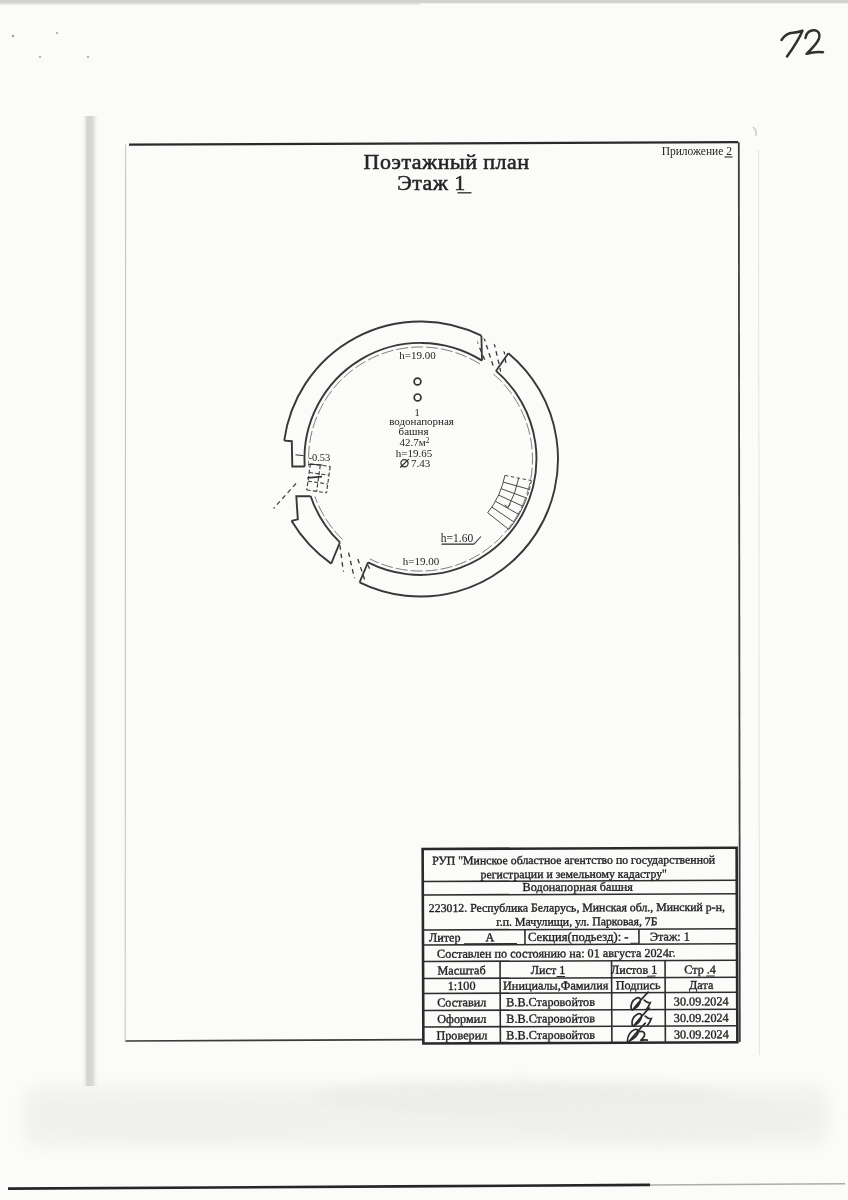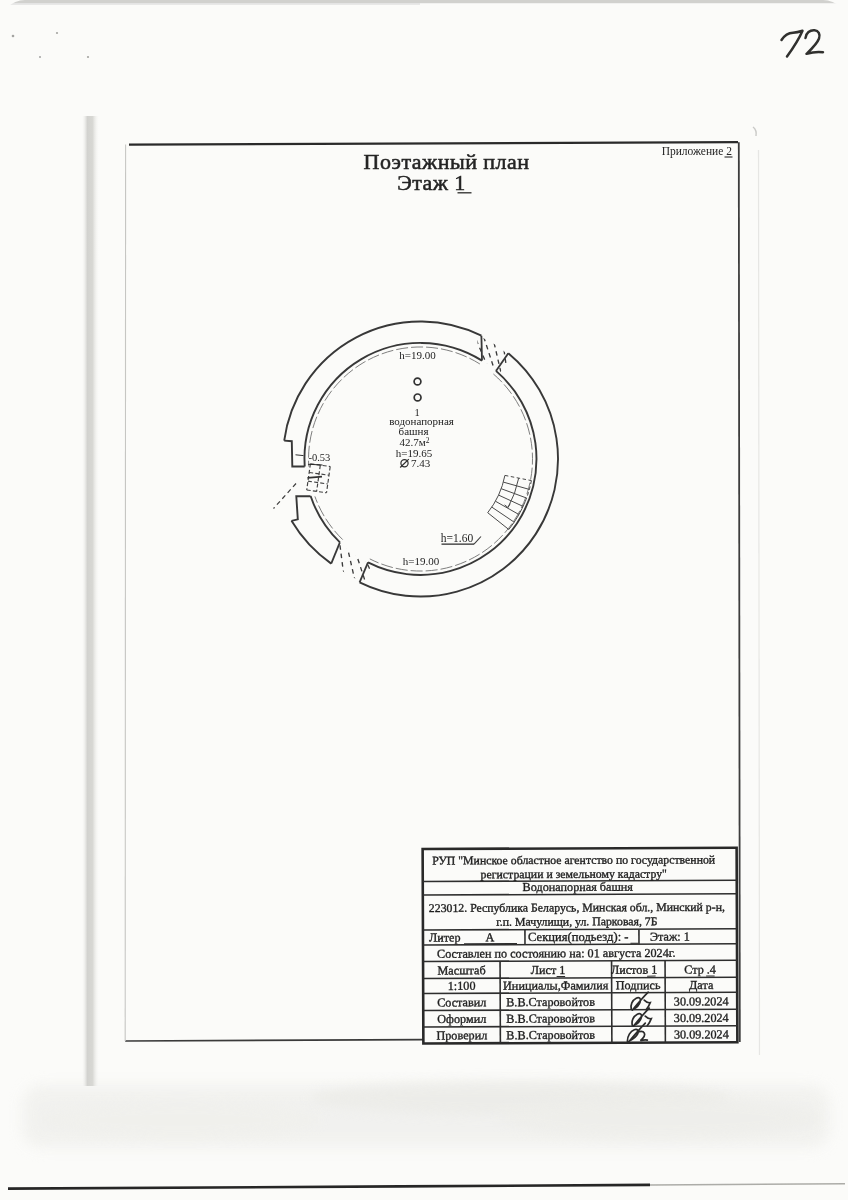--- a/index.html
+++ b/index.html
@@ -1,15 +1,15 @@
 <!DOCTYPE html>
 <html><head><meta charset="utf-8">
 <style>
 html,body{margin:0;padding:0;background:#fbfbf9;}
-#page{position:relative;width:848px;height:1200px;overflow:hidden;border-radius:25px;}
+#page{position:relative;width:848px;height:1200px;overflow:hidden;}
 svg{display:block;filter:blur(0.3px);}
 </style></head>
 <body>
 <div id="page">
 <svg width="848" height="1200" viewBox="0 0 848 1200">
 <rect x="0" y="0" width="848" height="1200" fill="#fbfbf9"></rect>
 <rect x="22" y="1085" width="808" height="63" rx="20" fill="#f1f1ee" opacity="0.9" style="filter:blur(7px)"></rect>
 <ellipse cx="520" cy="1098" rx="210" ry="17" fill="#ebebe7" opacity="0.75" style="filter:blur(6px)"></ellipse>
 <ellipse cx="660" cy="1118" rx="160" ry="20" fill="#eeeeea" opacity="0.75" style="filter:blur(6px)"></ellipse>
 <ellipse cx="180" cy="1120" rx="140" ry="18" fill="#f0f0ec" opacity="0.75" style="filter:blur(6px)"></ellipse>

